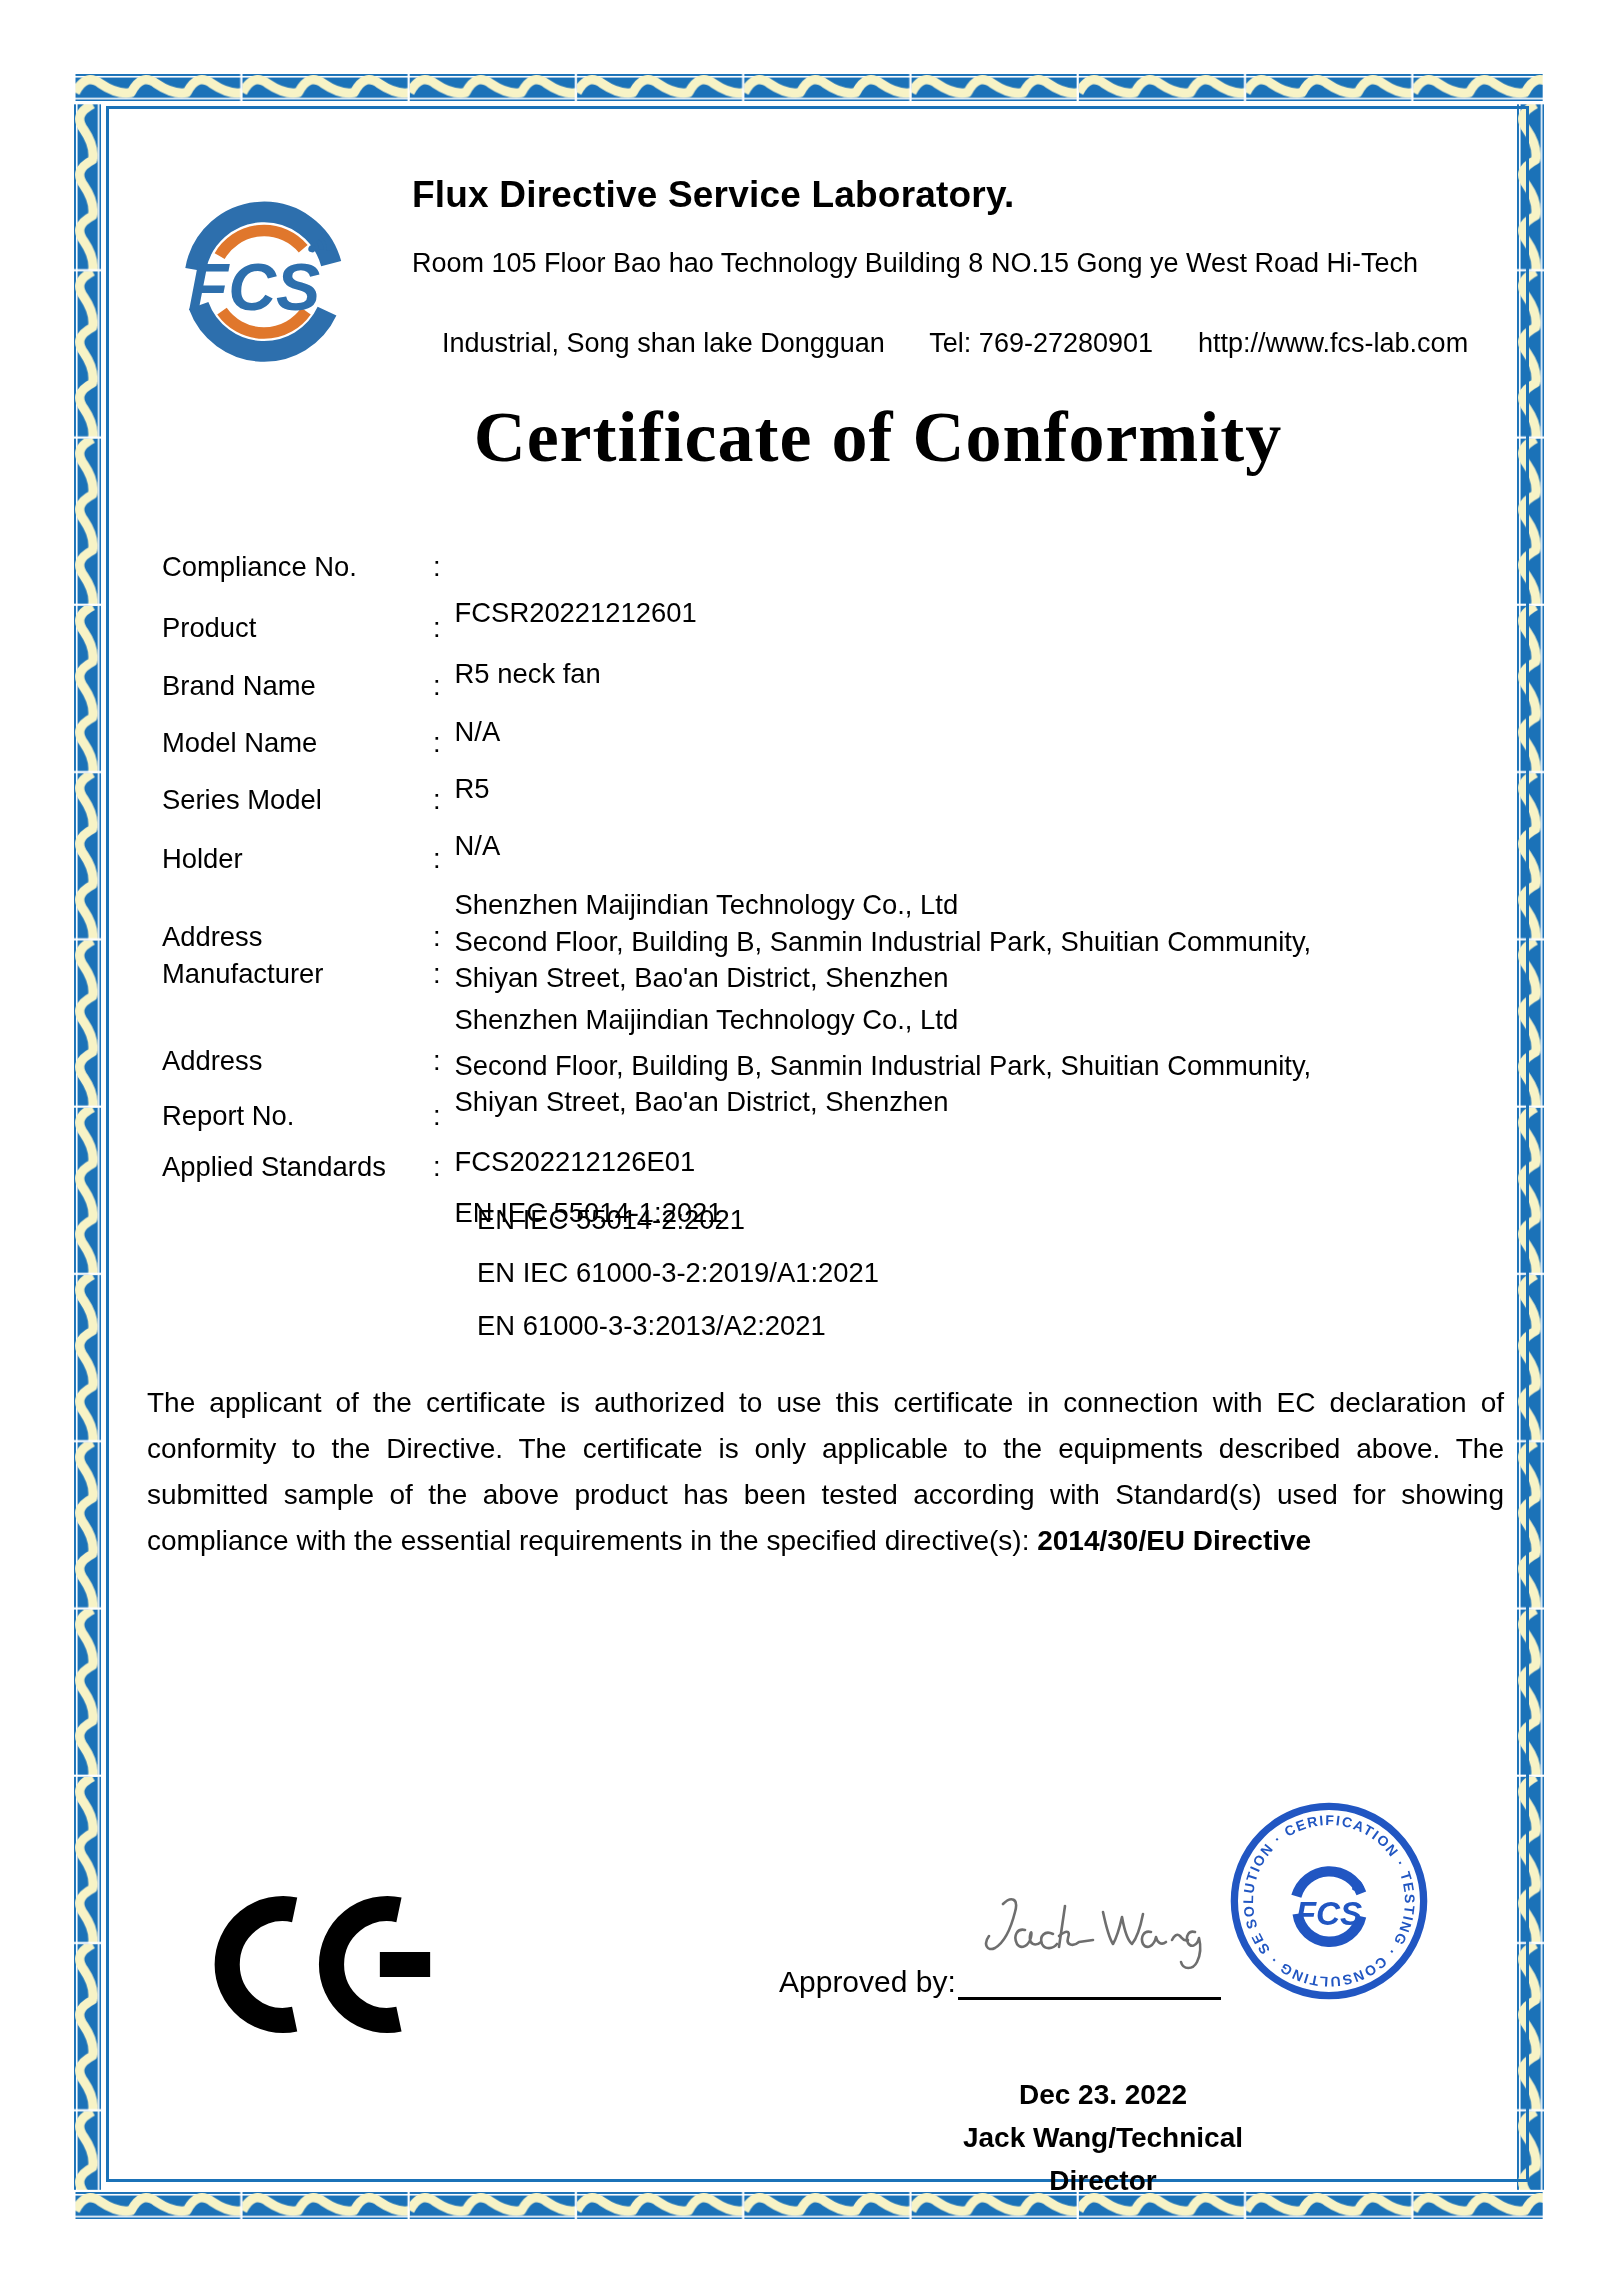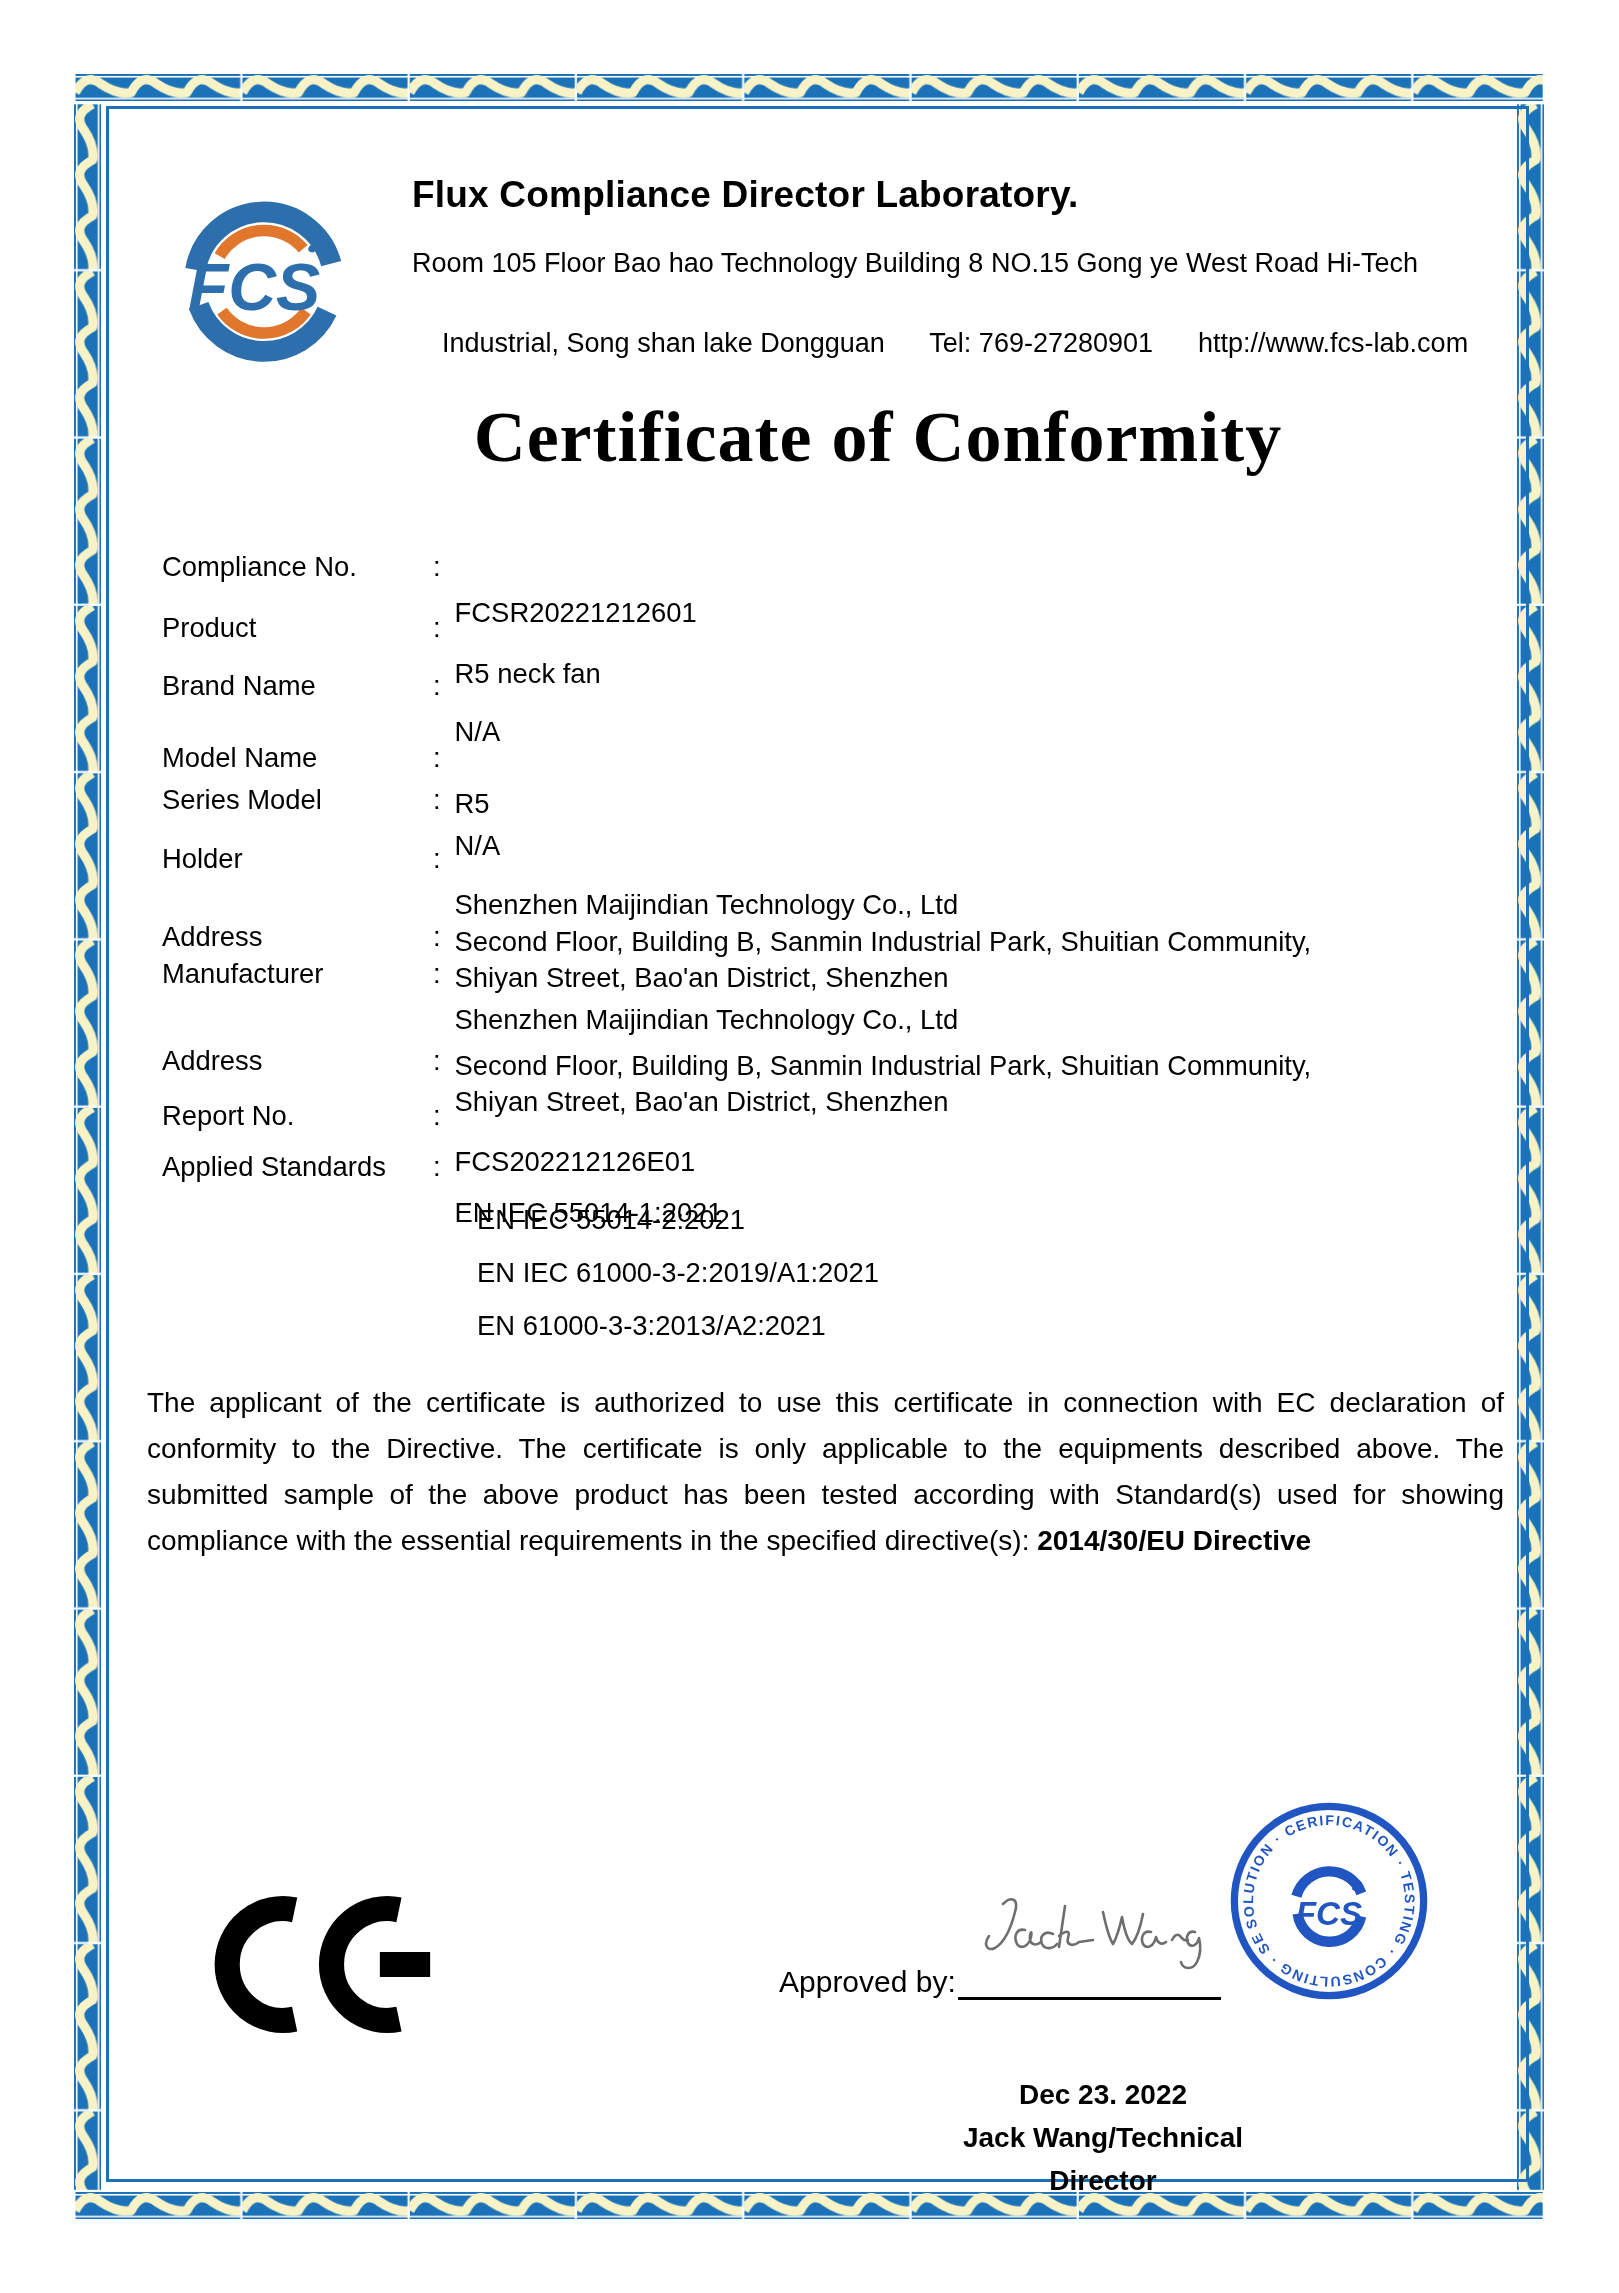--- a/index.html
+++ b/index.html
@@ -95,42 +95,42 @@
     <path d="M15.5,64.4 A42 42 0 0 0 93.1,67.8" fill="none" stroke="#2d6fad" stroke-width="12.5"></path>
     <path d="M29.6,67.8 A31 31 0 0 0 80.4,67.8" fill="none" stroke="#e0772c" stroke-width="7"></path>
     <text x="9" y="67" font-size="40" font-weight="bold" font-style="italic" letter-spacing="0" fill="#2d6fad">FCS</text>
     <g transform="translate(84,30) rotate(20)" stroke="#2d6fad" fill="none">
       <circle cx="0" cy="0" r="2.2" fill="#2d6fad" stroke="none"></circle>
       <path d="M5.5,-1.5 A6.5,6.5 0 0 0 1.5,-5.5" stroke-width="2.8"></path>
       <path d="M10,-2.5 A11,11 0 0 0 2.5,-10" stroke-width="2.8"></path>
     </g>
   </svg>
 
-  <div class="company-name">Flux Compliance Director Laboratory.</div>
+  <div class="company-name">Flux Directive Service Laboratory.</div>
   <div class="company-address"><span>Room 105 Floor Bao hao Technology Building 8 NO.15 Gong ye West Road Hi-Tech</span><br>
     <span>Industrial, Song shan lake Dongguan      Tel: 769-27280901      http://www.fcs-lab.com</span></div>
 
   <h1 class="cert-title">Certificate of Conformity</h1>
 
   <div class="frow" style="top:549px">
     <div class="flabel">Compliance No.</div>
     <div class="fcolon">:</div>
     <div class="fvalue">FCSR20221212601</div>
   </div>
   <div class="frow" style="top:610px">
     <div class="flabel">Product</div>
     <div class="fcolon">:</div>
     <div class="fvalue">R5 neck fan</div>
   </div>
   <div class="frow" style="top:668px">
     <div class="flabel">Brand Name</div>
     <div class="fcolon">:</div>
     <div class="fvalue">N/A</div>
   </div>
-  <div class="frow" style="top:740px">
+  <div class="frow" style="top:725px">
     <div class="flabel">Model Name</div>
     <div class="fcolon">:</div>
     <div class="fvalue">R5</div>
   </div>
   <div class="frow" style="top:782px">
     <div class="flabel">Series Model</div>
     <div class="fcolon">:</div>
     <div class="fvalue">N/A</div>
   </div>
   <div class="frow" style="top:841px">

